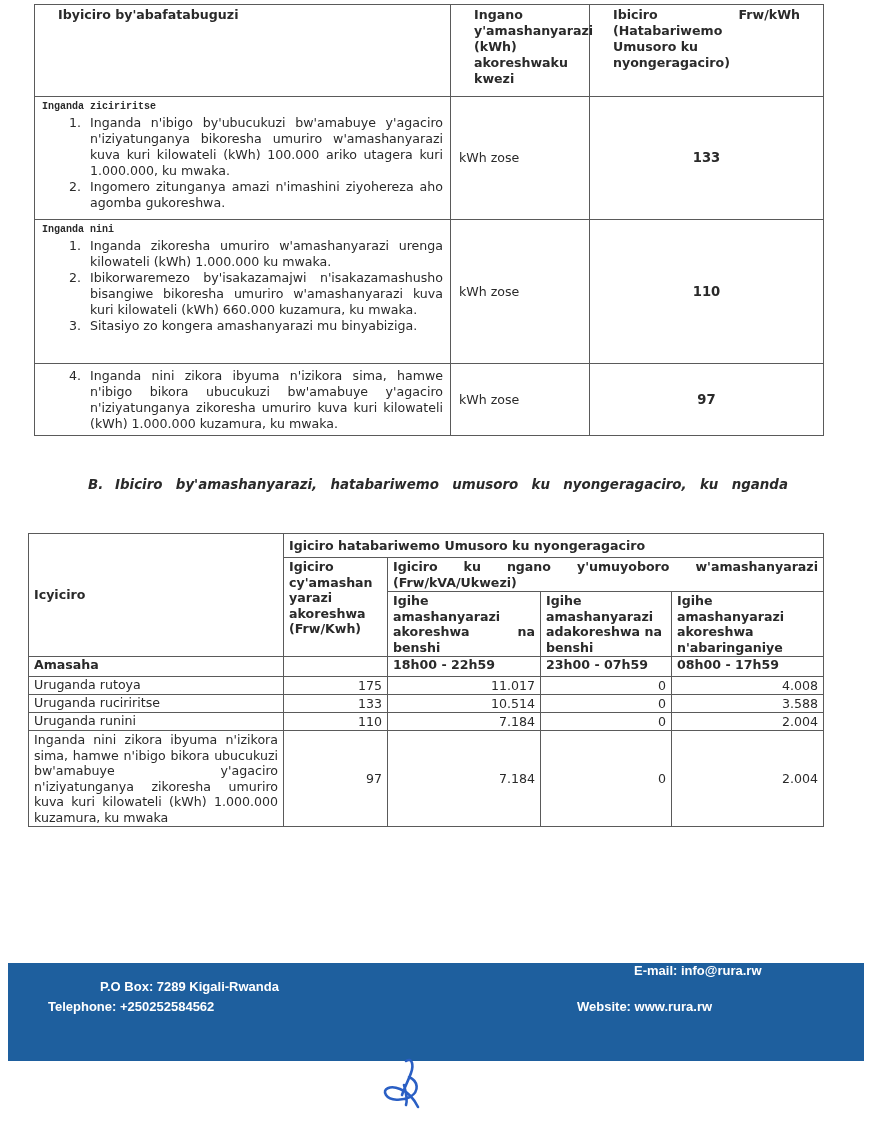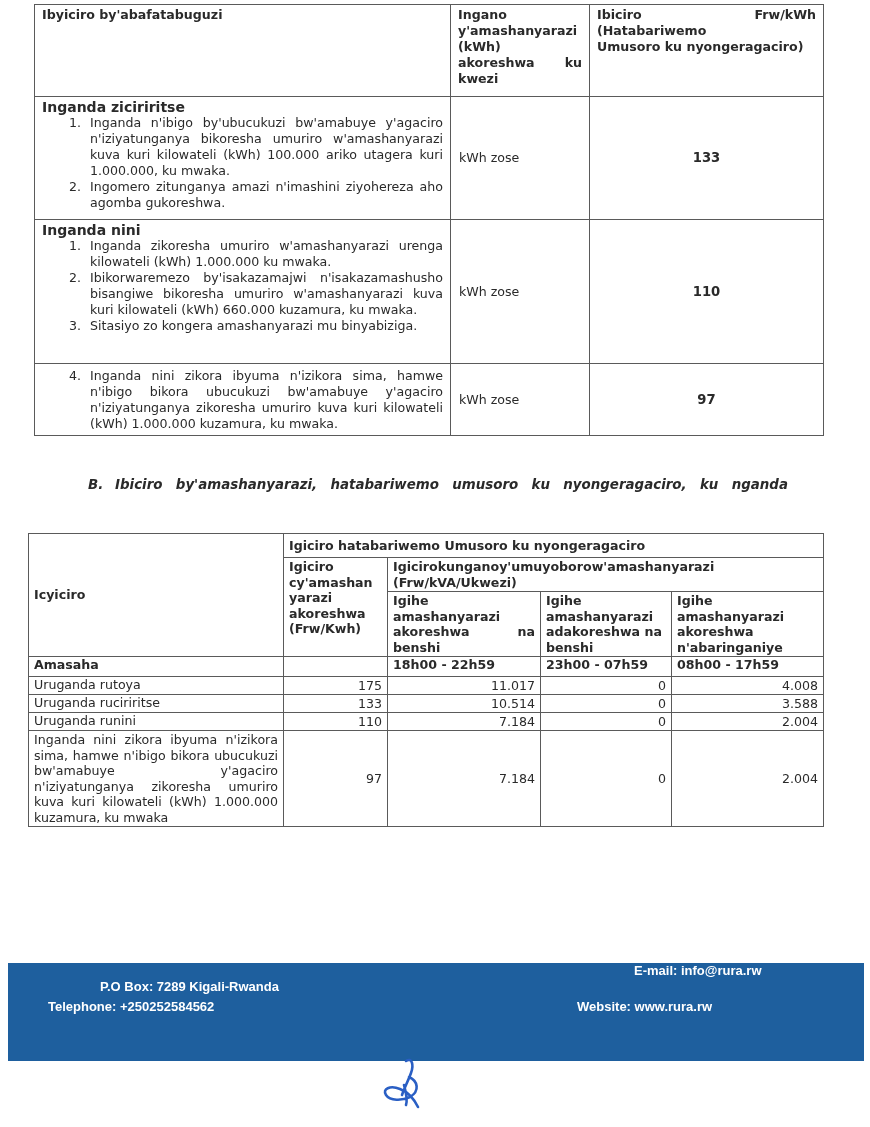--- a/index.html
+++ b/index.html
@@ -7,24 +7,24 @@
   body { position: relative; font-family: "DejaVu Sans", "Liberation Sans", sans-serif; color: #2a2a2a; }
 
   table { border-collapse: collapse; position: absolute; table-layout: fixed; }
   td, th { border: 1px solid #5a5a5a; vertical-align: top; font-weight: normal; text-align: left; }
 
   
   #tariff-table-1 { left: 34px; top: 4px; width: 789px; font-size: 12.6px; line-height: 16px; }
   #tariff-table-1 col.c1 { width: 416px; }
   #tariff-table-1 col.c2 { width: 139px; }
   #tariff-table-1 col.c3 { width: 234px; }
-  #tariff-table-1 .hdr td { height: 92px; padding: 2px 7px; font-weight: bold; }
+  #tariff-table-1 .hdr td { height: 92px; padding: 2px 23px; font-weight: bold; }
   .hdr-span { display: flex; justify-content: space-between; }
   #tariff-table-1 .cat { padding: 2px 7px 2px 7px; }
-  #tariff-table-1 .cat-title { font-weight: bold; font-size: 14px; }
+  #tariff-table-1 .cat-title { font-weight: bold; font-size: 10px; font-family: Liberation Mono, monospace; }
   #tariff-table-1 ol { list-style: none; margin: 0; padding: 0; }
   #tariff-table-1 li { display: flex; }
   #tariff-table-1 li .num { width: 48px; text-align: right; padding-right: 9px; flex: 0 0 48px; }
   #tariff-table-1 li .txt { text-align: justify; flex: 1; }
   #tariff-table-1 .mid { vertical-align: middle; padding-left: 8px; }
   #tariff-table-1 .price { vertical-align: middle; text-align: center; font-weight: bold; font-size: 13.2px; }
   #tariff-table-1 tr.r1 td { height: 123px; }
   #tariff-table-1 tr.r2 td { height: 144px; }
   #tariff-table-1 tr.r3 td { height: 72px; }
 
@@ -40,21 +40,21 @@
   #tariff-table-2 col.k1 { width: 255px; }
   #tariff-table-2 col.k2 { width: 104px; }
   #tariff-table-2 col.k3 { width: 153px; }
   #tariff-table-2 col.k4 { width: 131px; }
   #tariff-table-2 col.k5 { width: 152px; }
   #tariff-table-2 td { padding: 1px 5px; }
   #tariff-table-2 .b { font-weight: bold; }
   #tariff-table-2 .vmid { vertical-align: middle; }
   #tariff-table-2 .c { text-align: right; vertical-align: middle; }
   #tariff-table-2 .top-hdr { height: 24px; vertical-align: middle; }
-  #tariff-table-2 .netline1 { display: flex; justify-content: flex-start; }
+  #tariff-table-2 .netline1 { display: flex; justify-content: space-between; }
   #tariff-table-2 .justcell { text-align: justify; }
   #tariff-table-2 tr.simple td { height: 18px; padding-top: 0; padding-bottom: 0; }
 
   
   #footer-band { position: absolute; left: 8px; top: 963px; width: 856px; height: 98px; background: #1e5f9e; color: #ffffff; font-family: "Liberation Sans", sans-serif; font-weight: bold; font-size: 13px; }
   #footer-band .f { position: absolute; white-space: nowrap; }
   #signature { position: absolute; left: 378px; top: 1055px; width: 60px; height: 62px; }
 </style>
 </head>
 <body>

